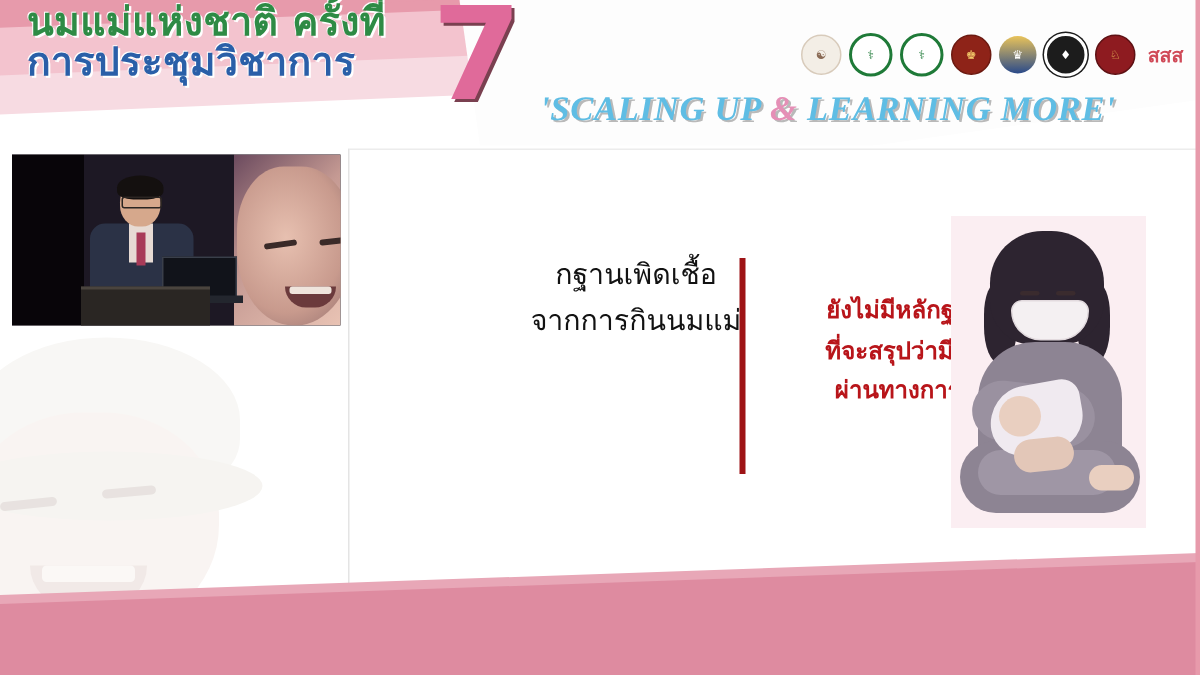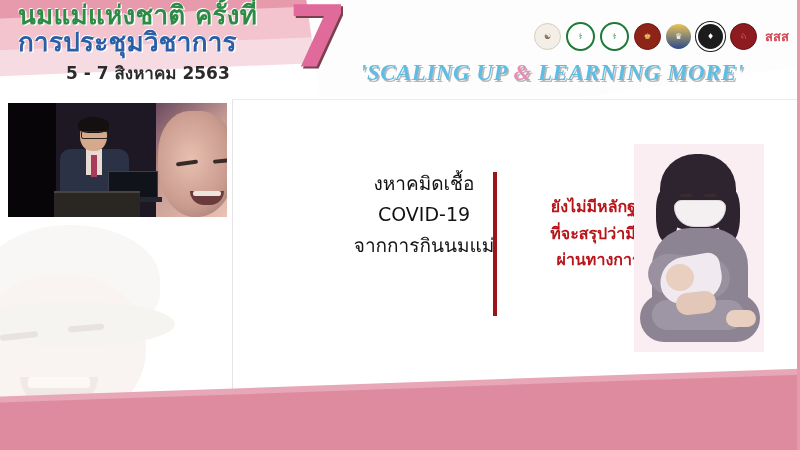--- a/index.html
+++ b/index.html
@@ -154,21 +154,20 @@
   <div id="banner">
     <div class="bandA"></div>
     <div class="bandB"></div>
     <div class="bandC"></div>
     <div class="bandPinkTopRight"></div>
     <div class="bandWhite"></div>
 
     <div id="thaiTitleWrap">
       <div class="thaiLine" id="thaiLine2">นมแม่แห่งชาติ ครั้งที่</div>
       <div class="thaiLine" id="thaiLine1">การประชุมวิชาการ</div>
-      <div id="thaiDate">5 - 7 สิงหาคม 2563</div>
     </div>
 
     <div id="sevenNum">7</div>
 
     <div id="tagline"><span>'SCALING UP </span><span class="amp">&amp;</span><span> LEARNING MORE'</span></div>
 
     <div id="logoRow">
       <div class="logo lg1">☯</div>
       <div class="logo lg2">⚕</div>
       <div class="logo lg3">⚕</div>
@@ -208,22 +207,21 @@
     <div class="bEyeR"></div>
     <div class="bMouth"></div>
     <div class="bTeeth"></div>
     <div class="bShirt"></div>
     <div class="fade"></div>
   </div>
 
   <div id="slide">
 
     <div id="qText">
-      <div>งหาคมิดเชื้อ</div>
-      <div>COVID-19</div>
+      <div>กฐานเพิดเชื้อ</div>
       <div>จากการกินนมแม่</div>
     </div>
 
     <div id="redBar"></div>
 
     <div id="aText">
       <div>ยังไม่มีหลักฐานเพียงพอ</div>
       <div>ที่จะสรุปว่ามีการติดเชื้อ</div>
       <div>ผ่านทางการกินนมแม่</div>
     </div>

